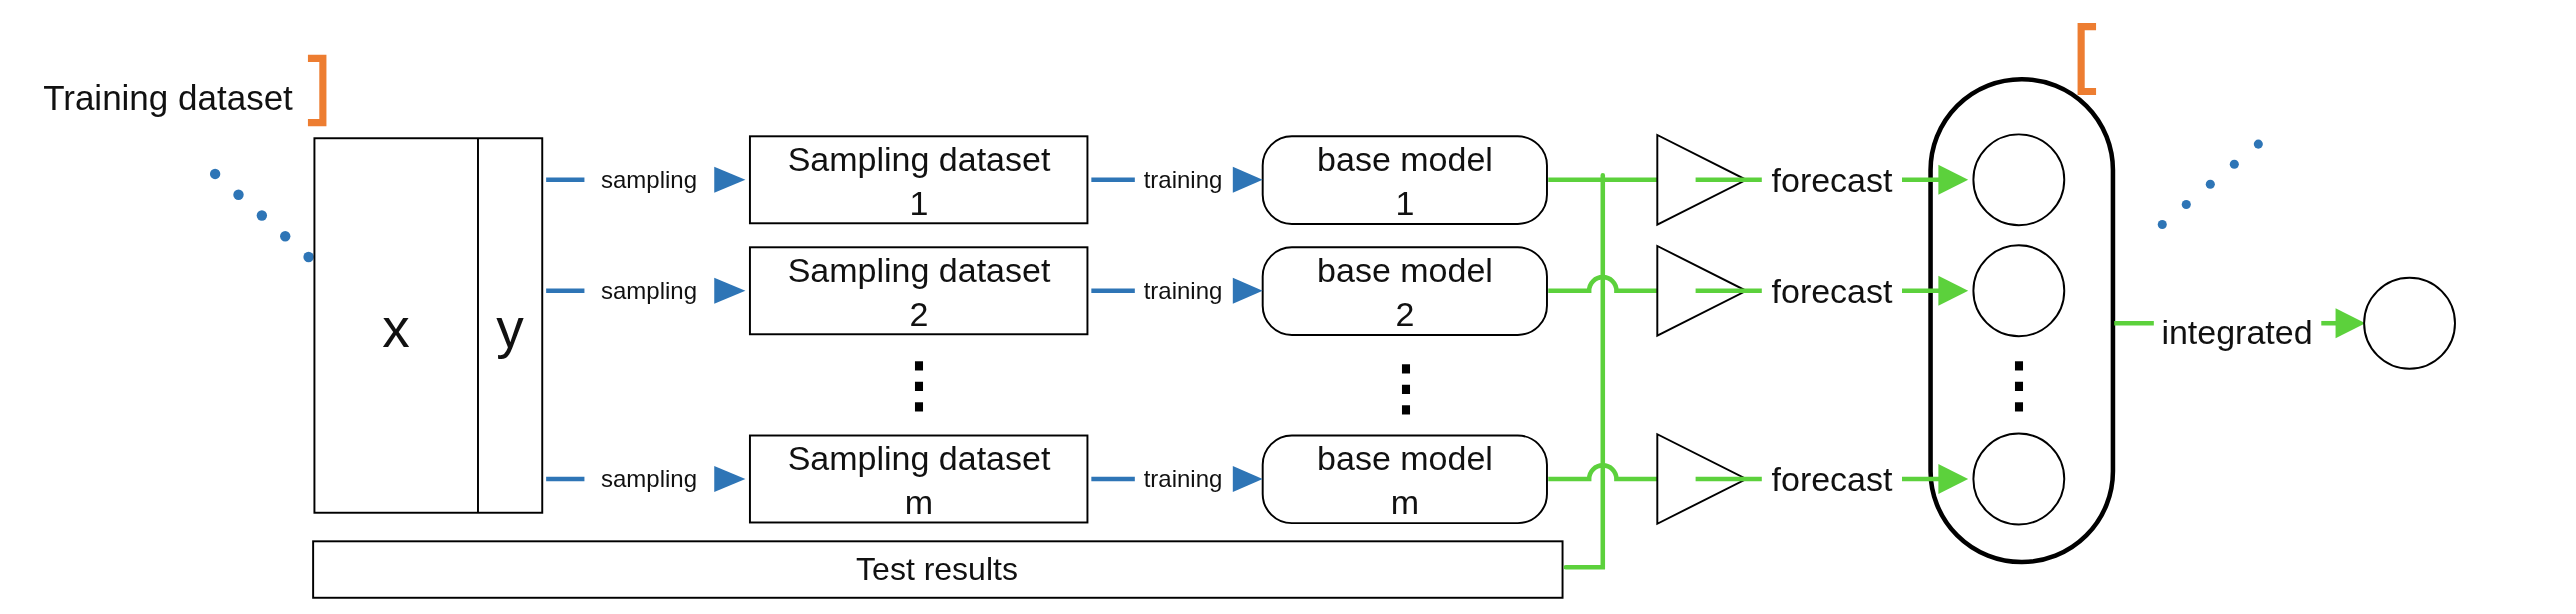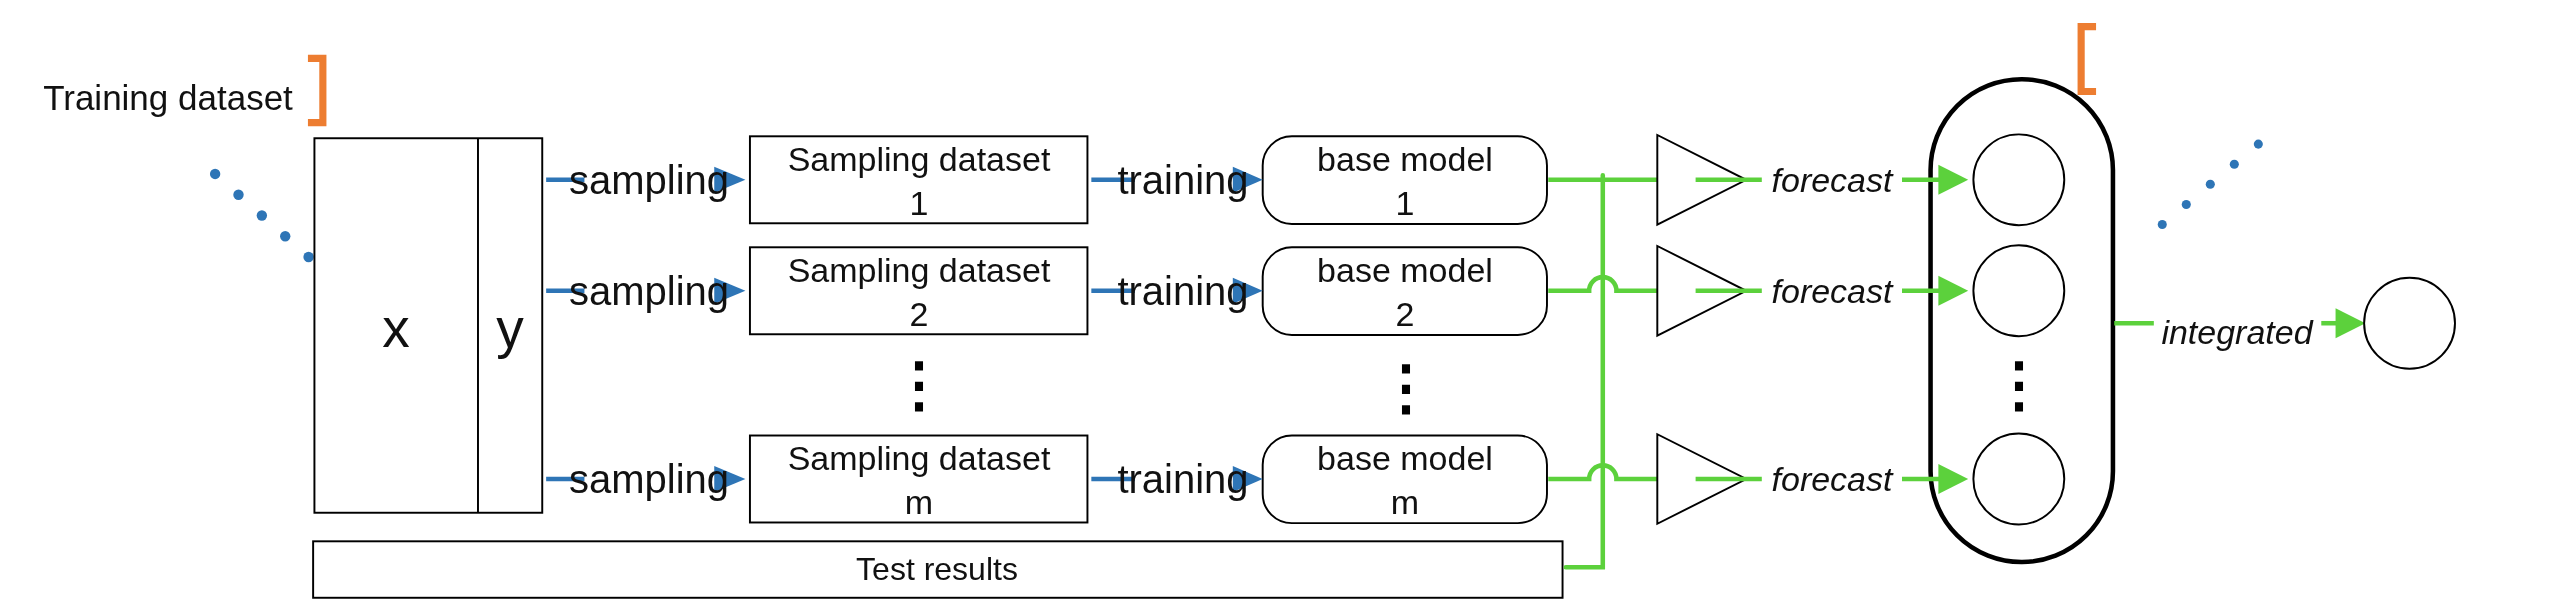--- a/index.html
+++ b/index.html
@@ -13,23 +13,23 @@
   #diagram-svg{position:absolute;left:0;top:0;}
   .lbl{
     position:absolute;
     transform:translate(-50%,-50%);
     white-space:nowrap;
     color:#111;
     line-height:1;
     text-align:center;
   }
   .title{font-size:35px;}
-  .small{font-size:40px;}
+  .small{font-size:24px;}
   .boxtxt{font-size:34px;text-align:center;}
-  .fore{font-size:34px;font-style:italic;}
+  .fore{font-size:34px;}
   .xy{font-size:55px;}
   .test{font-size:32px;}
   .ell{font-size:60px;font-weight:700;color:#000;}
 </style>
 </head>
 <body>
 
 <div id="canvas">
 
   <svg id="diagram-svg" width="2576" height="614" viewBox="0 0 3968 946">

